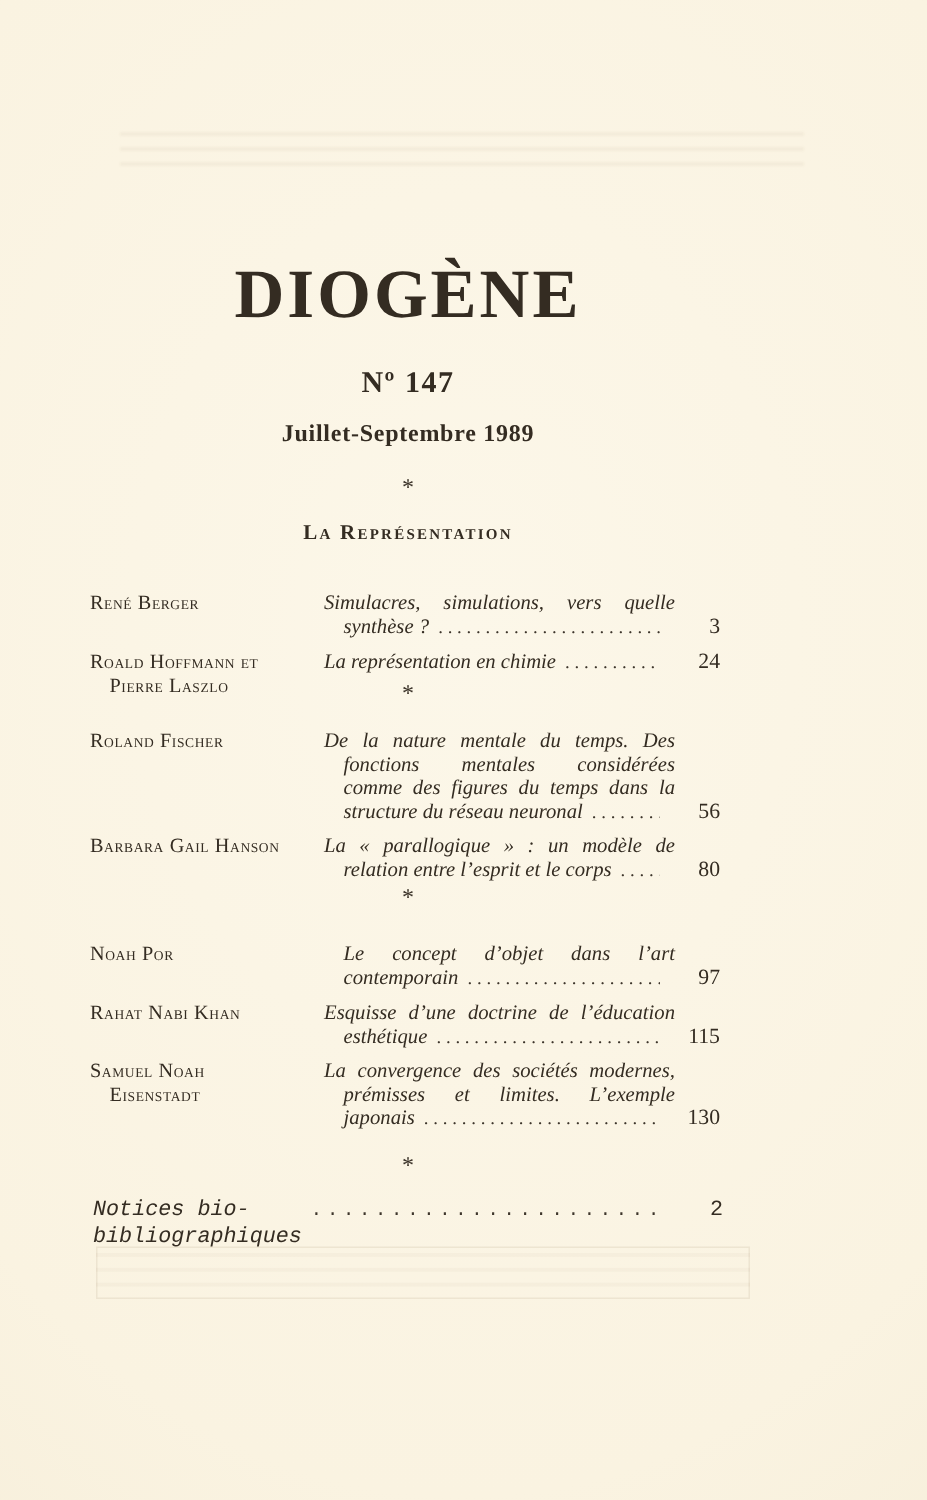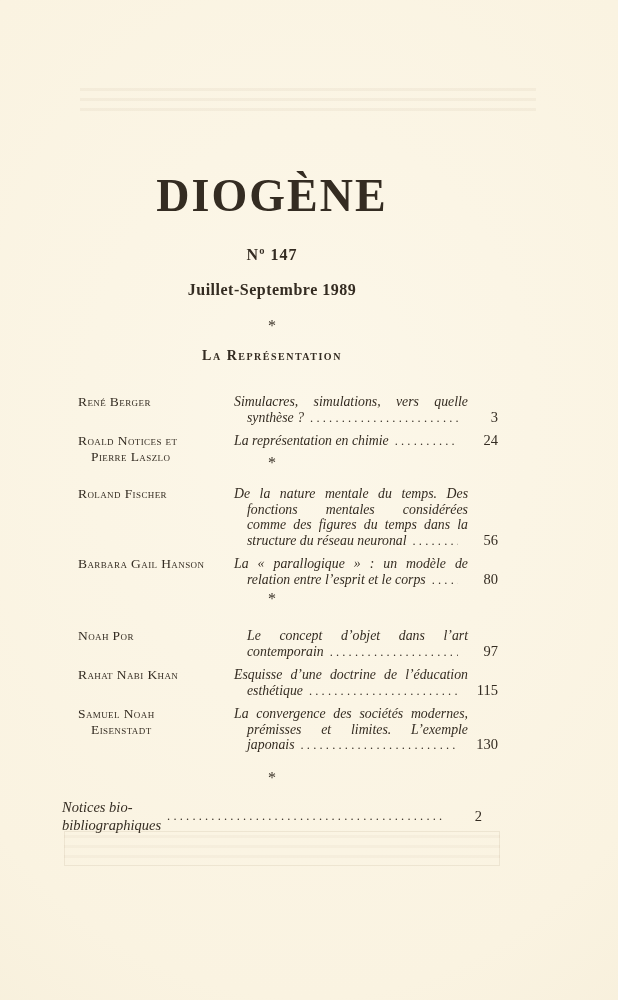--- a/index.html
+++ b/index.html
@@ -11,33 +11,33 @@
       radial-gradient(130% 105% at 50% 42%, #fcf7e9 0%, #faf3e1 55%, #f2e9d2 100%);
     color:#342c22;
     font-family:"Liberation Serif","DejaVu Serif",serif;
   }
   
   .hline{position:absolute;left:62px;width:420px;text-align:center;}
   .journal-title{
     top:172px;font-size:46px;line-height:48px;
     font-weight:600;letter-spacing:2px;
   }
-  .issue-number{top:244px;font-size:16px;line-height:22px;font-weight:700;letter-spacing:1px;}
+  .issue-number{top:244px;font-size:20px;line-height:22px;font-weight:700;letter-spacing:1px;}
   .issue-date{top:279px;font-size:16px;line-height:22px;font-weight:700;letter-spacing:0.5px;}
   .sep-block{position:absolute;left:62px;width:420px;text-align:center;font-size:16px;line-height:16px;color:#3a3228;}
   .sep-header{top:318px;}
   .sep1{top:455px;}
   .sep2{top:591px;}
   .sep3{top:770px;}
   .section-heading{
     top:348px;font-size:14px;line-height:16px;font-weight:700;
     font-variant:small-caps;letter-spacing:1.5px;
   }
   
-  .toc-group{position:absolute;left:78px;width:420px;}
+  .toc-group{position:absolute;left:60px;width:420px;}
   .g1{top:394px;}
   .g2{top:486px;}
   .g3{top:628px;}
   .toc-entry{display:flex;margin-bottom:7px;line-height:15.5px;}
   .author-col{flex:0 0 156px;width:156px;font-variant:small-caps;font-size:13.5px;letter-spacing:0.4px;}
   .a-line{white-space:nowrap;}
   .title-col{width:264px;}
   .t-line{font-style:italic;font-size:13.8px;width:234px;}
   .t-line.just{white-space:nowrap;text-align:justify;text-align-last:justify;}
   .t-line.last{width:264px;display:flex;align-items:baseline;}
@@ -45,22 +45,22 @@
   .cont{padding-left:13px;box-sizing:border-box;}
   .leader{
     flex:1 1 auto;overflow:hidden;white-space:nowrap;
     font-style:normal;font-size:12.5px;letter-spacing:3.2px;
     margin:0 10px 0 6px;color:#3d352b;
   }
   .pg{flex:0 0 30px;width:30px;text-align:right;font-style:normal;font-size:14.5px;}
   
   .notices{
     position:absolute;left:62px;top:798px;width:420px;
-    display:flex;align-items:center;
-    font-style:italic;font-size:14.5px;line-height:18px;
+    display:flex;align-items:flex-start;
+    font-style:italic;font-size:14.5px;line-height:18px;font-family:Liberation Mono, monospace;
   }
   
   .ghost-par{
     position:absolute;left:80px;top:88px;width:456px;height:26px;
     background:repeating-linear-gradient(to bottom, rgba(130,100,60,0.055) 0 3px, transparent 3px 10px);
     filter:blur(0.6px);
   }
   .ghost-frame{
     position:absolute;left:64px;top:831px;width:434px;height:33px;
     border:1px solid rgba(130,100,60,0.10);
@@ -90,21 +90,21 @@
             <div class="t-line just">Simulacres, simulations, vers quelle</div>
             <div class="t-line cont last">
               <span class="t">synthèse ?</span>
               <span class="leader">..........................................................................................</span>
               <span class="pg">3</span>
             </div>
           </div>
         </div>
         <div class="toc-entry">
           <div class="author-col">
-            <div class="a-line">Roald Notices et</div>
+            <div class="a-line">Roald Hoffmann et</div>
             <div class="a-line cont">Pierre Laszlo</div>
           </div>
           <div class="title-col">
             <div class="t-line last">
               <span class="t">La représentation en chimie</span>
               <span class="leader">..........................................................................................</span>
               <span class="pg">24</span>
             </div>
           </div>
         </div>

